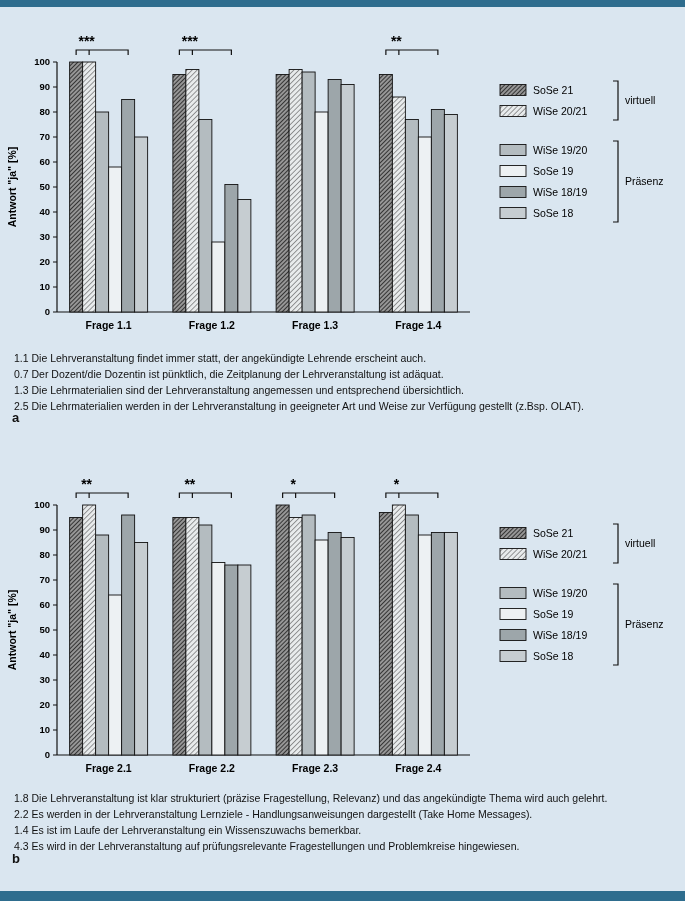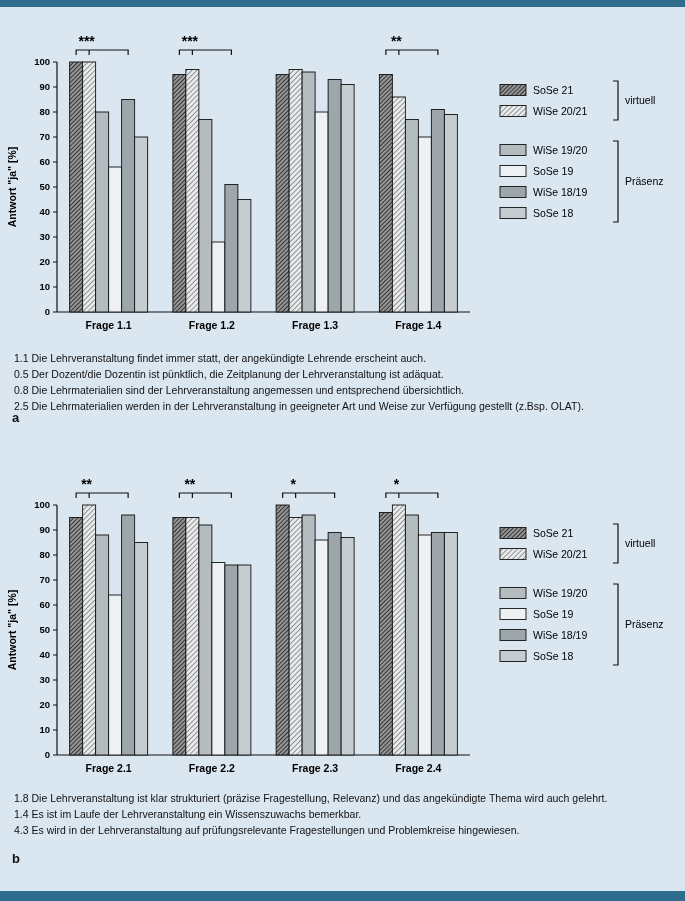--- a/index.html
+++ b/index.html
@@ -110,22 +110,22 @@
       <rect x="500" y="195.5" width="26" height="11" fill="#c6cdd1" stroke="#111" stroke-width="0.9"></rect>
       <text x="533" y="204.8" font-size="10.5">SoSe 18</text>
       <path d="M613,69 H618 V108 H613" fill="none" stroke="#111" stroke-width="1.2"></path>
       <text x="625" y="92.3" font-size="10.5">virtuell</text>
       <path d="M613,129 H618 V210 H613" fill="none" stroke="#111" stroke-width="1.2"></path>
       <text x="625" y="173.3" font-size="10.5">Präsenz</text>
     </svg>
 
   <div class="footnotes" id="fn-a">
     <p>1.1 Die Lehrveranstaltung findet immer statt, der angekündigte Lehrende erscheint auch.</p>
-    <p>0.5 Der Dozent/die Dozentin ist pünktlich, die Zeitplanung der Lehrveranstaltung ist adäquat.</p>
-    <p>0.8 Die Lehrmaterialien sind der Lehrveranstaltung angemessen und entsprechend übersichtlich.</p>
+    <p>0.7 Der Dozent/die Dozentin ist pünktlich, die Zeitplanung der Lehrveranstaltung ist adäquat.</p>
+    <p>1.3 Die Lehrmaterialien sind der Lehrveranstaltung angemessen und entsprechend übersichtlich.</p>
     <p>2.5 Die Lehrmaterialien werden in der Lehrveranstaltung in geeigneter Art und Weise zur Verfügung gestellt (z.Bsp. OLAT).</p>
   </div>
   <div class="panel-label" id="label-a">a</div>
 
   <svg id="chart-b" class="chart" width="685" height="330">
       <defs>
         <pattern id="h1_0" width="3" height="3" patternUnits="userSpaceOnUse" patternTransform="rotate(45)">
           <rect x="0" y="0" width="3" height="3" fill="#969696"></rect>
           <line x1="0" y1="0" x2="0" y2="3" stroke="#141414" stroke-width="1.5"></line>
         </pattern>
@@ -208,19 +208,20 @@
       <rect x="500" y="195.5" width="26" height="11" fill="#c6cdd1" stroke="#111" stroke-width="0.9"></rect>
       <text x="533" y="204.8" font-size="10.5">SoSe 18</text>
       <path d="M613,69 H618 V108 H613" fill="none" stroke="#111" stroke-width="1.2"></path>
       <text x="625" y="92.3" font-size="10.5">virtuell</text>
       <path d="M613,129 H618 V210 H613" fill="none" stroke="#111" stroke-width="1.2"></path>
       <text x="625" y="173.3" font-size="10.5">Präsenz</text>
     </svg>
 
   <div class="footnotes" id="fn-b">
     <p>1.8 Die Lehrveranstaltung ist klar strukturiert (präzise Fragestellung, Relevanz) und das angekündigte Thema wird auch gelehrt.</p>
+    <p>2.2 Es werden in der Lehrveranstaltung Lernziele - Handlungsanweisungen dargestellt (Take Home Messages).</p>
     <p>1.4 Es ist im Laufe der Lehrveranstaltung ein Wissenszuwachs bemerkbar.</p>
     <p>4.3 Es wird in der Lehrveranstaltung auf prüfungsrelevante Fragestellungen und Problemkreise hingewiesen.</p>
   </div>
   <div class="panel-label" id="label-b">b</div>
 
   <div class="strip bottom"></div>
 </div>
 
 </body></html>

